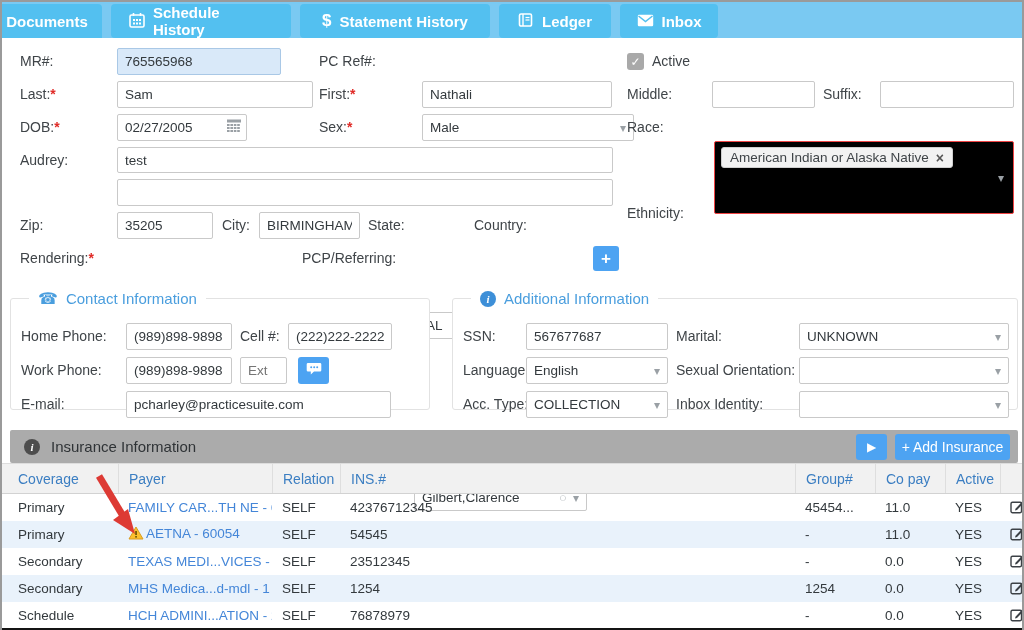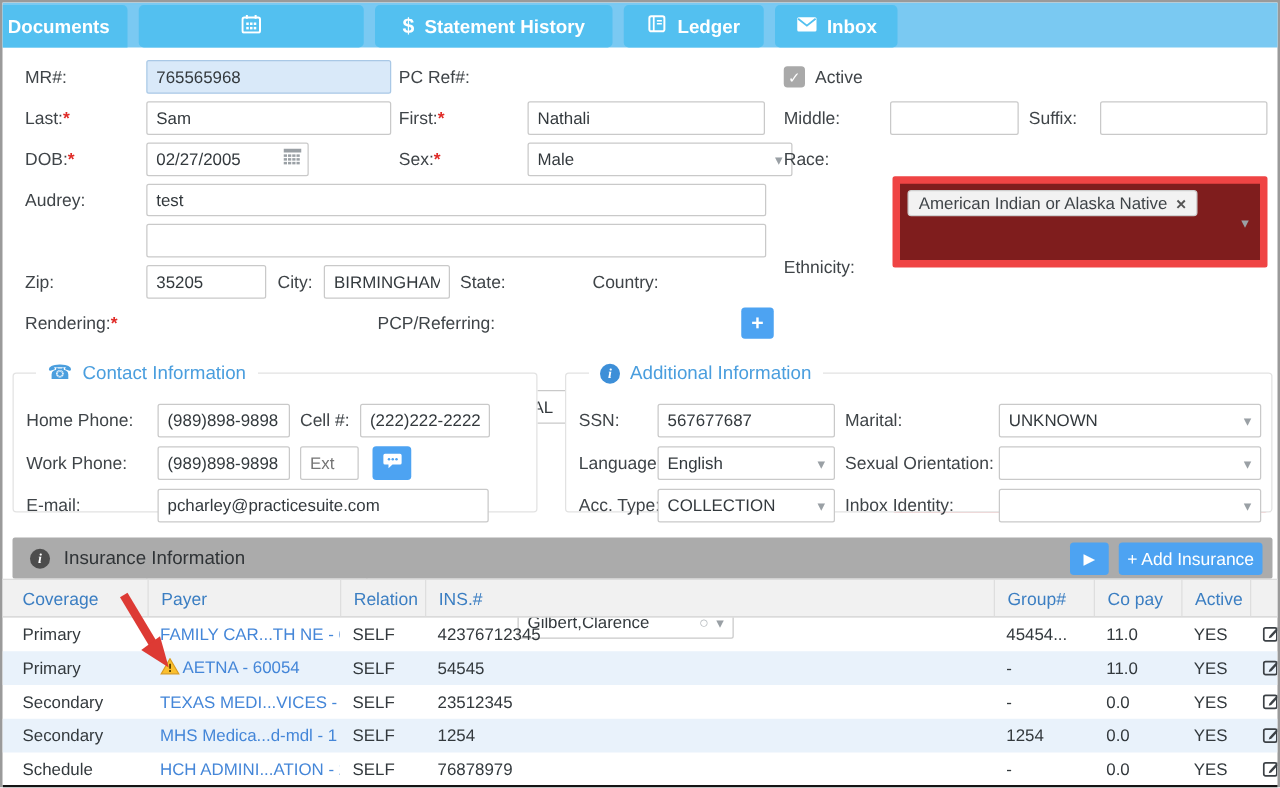--- a/index.html
+++ b/index.html
@@ -17,21 +17,21 @@
 
   
   .lbl { color:#3f4448; font-size:14px; line-height:27px; white-space:nowrap; }
   .req { color:#e02b27; font-weight:700; }
   .inp { border:1px solid #c9c9c9; border-radius:2px; background:#fff; color:#33393d;
          font-size:13.5px; font-family:"Liberation Sans",sans-serif; padding:0 7px; outline:none; width:100%; height:100%; }
   .inp.ro { background:#d9e9f9; border-color:#a9c8e6; }
   .sel { border:1px solid #c9c9c9; border-radius:2px; background:#fff; color:#33393d; font-size:13.5px;
          display:flex; align-items:center; padding:0 7px; position:relative; cursor:pointer; }
   .sel .caret { margin-left:auto; color:#9aa0a5; font-size:12px; }
-  .multisel { border:6px solid #ef4444; border-radius:2px; background:#7f1d1d; position:relative; cursor:pointer;text-decoration:underline; }
+  .multisel { border:1px solid #ef4444; border-radius:2px; background:#000000; position:relative; cursor:pointer;text-decoration:underline; }
   .multisel .caret { position:absolute; right:9px; top:50%; transform:translateY(-50%); color:#9aa0a5; font-size:12px; }
   .tag { display:inline-flex; align-items:center; gap:7px; background:#f2f2f2; border:1px solid #cfcfcf; border-radius:3px;
          color:#3f4448; font-size:13.5px; padding:2px 8px; margin:5px 0 0 6px; }
   .tag .x { font-weight:700; color:#555; cursor:pointer; font-size:14px; line-height:1; }
   .checkbox { width:17px; height:17px; background:#a9a9a9; border-radius:3px; color:#fff; font-size:12px;
               display:flex; align-items:center; justify-content:center; cursor:pointer; }
   .calendar-btn { position:absolute; right:5px; top:50%; transform:translateY(-50%); cursor:pointer; }
   .bluebtn { background:#4da3f2; color:#fff; border:none; border-radius:3px; display:flex; align-items:center;
              justify-content:center; cursor:pointer; font-family:"Liberation Sans",sans-serif; }
 
@@ -79,20 +79,21 @@
             <rect x="1" y="3" width="14" height="12" rx="1.5" fill="none" stroke="#fff" stroke-width="1.6"></rect>
             <line x1="4.5" y1="1" x2="4.5" y2="4" stroke="#fff" stroke-width="1.6"></line>
             <line x1="11.5" y1="1" x2="11.5" y2="4" stroke="#fff" stroke-width="1.6"></line>
             <rect x="4" y="7" width="2" height="2" fill="#fff"></rect>
             <rect x="7" y="7" width="2" height="2" fill="#fff"></rect>
             <rect x="10" y="7" width="2" height="2" fill="#fff"></rect>
             <rect x="4" y="10.5" width="2" height="2" fill="#fff"></rect>
             <rect x="7" y="10.5" width="2" height="2" fill="#fff"></rect>
             <rect x="10" y="10.5" width="2" height="2" fill="#fff"></rect>
           </svg></span>
+      <span>Schedule History</span>
     </div>
     <div class="tab" style="width:190px">
       <span style="font-size:17px;font-weight:700;">$</span>
       <span>Statement History</span>
     </div>
     <div class="tab" style="width:112px">
       <span><svg width="16" height="16" viewBox="0 0 16 16">
             <path d="M3 2 h9 a1.5 1.5 0 0 1 1.5 1.5 v9 a1.5 1.5 0 0 1 -1.5 1.5 h-9 a1.5 1.5 0 0 1 -1.5 -1.5 v-9 A1.5 1.5 0 0 1 3 2 z" fill="none" stroke="#fff" stroke-width="1.6"></path>
             <line x1="5" y1="2" x2="5" y2="14" stroke="#fff" stroke-width="1.4"></line>
             <line x1="7.5" y1="5.5" x2="11.5" y2="5.5" stroke="#fff" stroke-width="1.2"></line>
@@ -103,21 +104,21 @@
     <div class="tab" style="width:98px">
       <span><svg width="17" height="13" viewBox="0 0 17 13">
             <rect x="0.8" y="0.8" width="15.4" height="11.4" rx="1.2" fill="#fff"></rect>
             <polyline points="1.5,2 8.5,7.5 15.5,2" fill="none" stroke="#53c0f0" stroke-width="1.5"></polyline>
           </svg></span>
       <span>Inbox</span>
     </div>
   </div>
 
   <div class="abs lbl" style="left:18px;top:46px;">MR#:</div>
-  <div class="abs" style="left:115px;top:46px;width:196px;height:27px;"><input class="inp ro" readonly="" value="765565968" style=""></div>
+  <div class="abs" style="left:115px;top:46px;width:164px;height:27px;"><input class="inp ro" readonly="" value="765565968" style=""></div>
   <div class="abs lbl" style="left:317px;top:46px;">PC Ref#:</div>
   <div class="abs checkbox" style="left:625px;top:51px;">
       <span>✓</span>
     </div>
   <div class="abs lbl" style="left:650px;top:46px;">Active</div>
 
   <div class="abs lbl" style="left:18px;top:79px;"><span>Last:</span><span class="req">*</span></div>
   <div class="abs" style="left:115px;top:79px;width:196px;height:27px;"><input class="inp" value="Sam" style=""></div>
   <div class="abs lbl" style="left:317px;top:79px;text-align:right;"><span>First:</span><span class="req">*</span></div>
   <div class="abs" style="left:420px;top:79px;width:190px;height:27px;"><input class="inp" value="Nathali" style=""></div>

